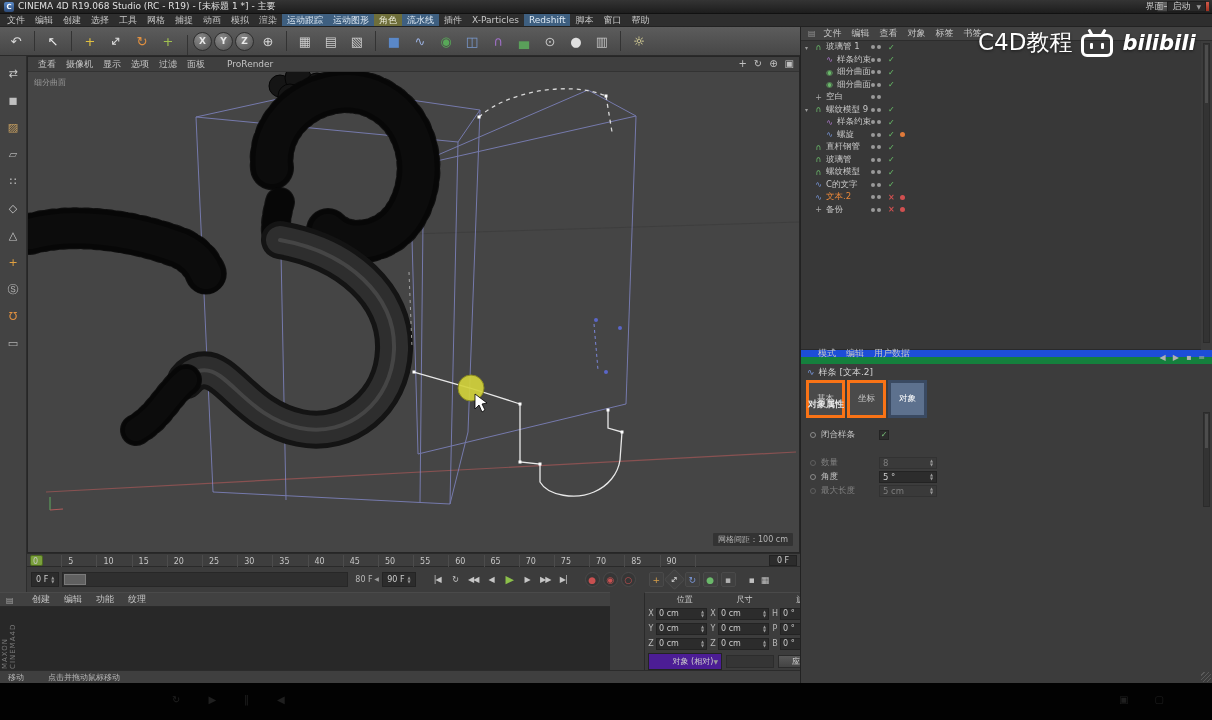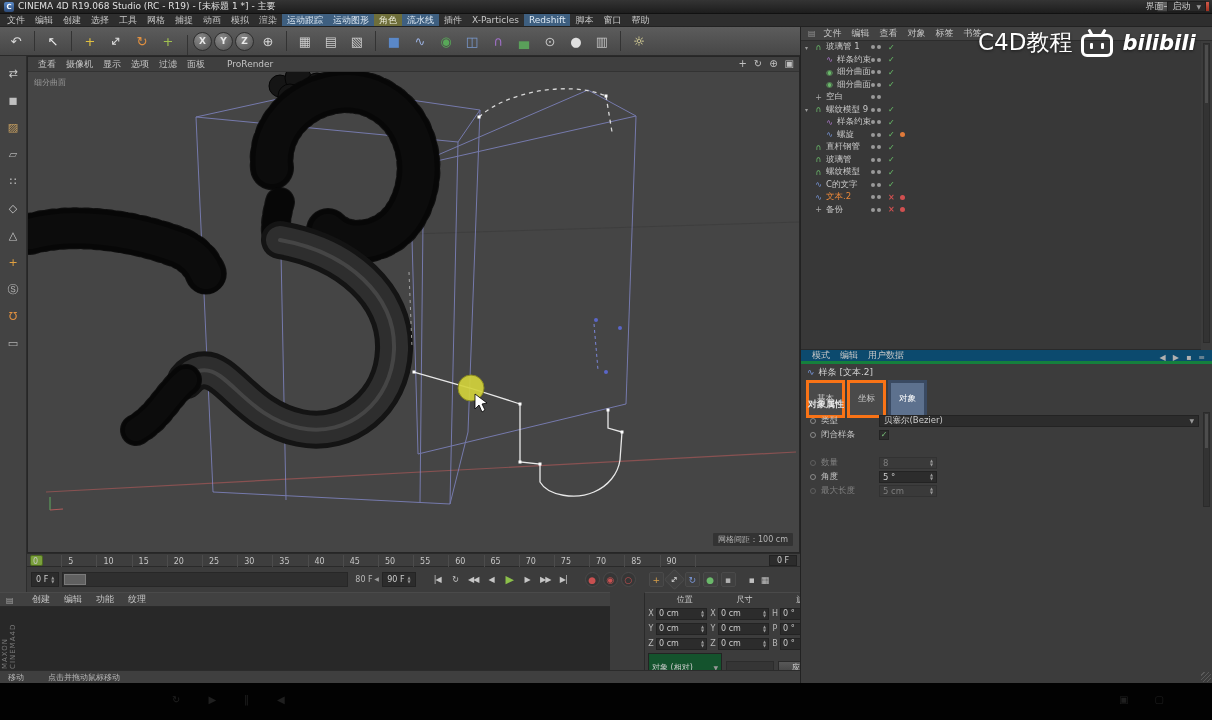--- a/index.html
+++ b/index.html
@@ -77,21 +77,21 @@
 
   
   #coordinates{position:absolute;left:644px;top:592px;width:190px;height:78px;background:#3c3c3c;border-left:1px solid #2a2a2a;border-top:1px solid #4a4a4a;font-size:8px}
   .coord-headers{display:flex;height:13px;align-items:center;padding-left:10px}
   .coord-h{width:62px;text-align:center;color:#cccccc}
   .coord-row{display:flex;height:15px;align-items:center;padding-left:2px}
   .coord-cell{display:flex;align-items:center;width:62px;gap:1px;padding-right:2px}
   .coord-lbl{width:8px;text-align:center;color:#b8b8b8}
   .coord-input{flex:1;background:#2c2c2c;border:1px solid #232323;height:12px;display:flex;align-items:center;justify-content:space-between;padding:0 2px;color:#ccc}
   .coord-bottom{display:flex;margin-top:2px;padding:0 3px;gap:4px;align-items:center}
-  .coord-drop{width:74px;height:29px;background:#14532d;border:1px solid #232323;display:flex;align-items:center;justify-content:space-between;padding:0 3px;color:#ccc}
+  .coord-drop{width:74px;height:17px;background:#4c1d95;border:1px solid #232323;display:flex;align-items:center;justify-content:flex-end;padding:0 3px;color:#ccc}
   .coord-blank{width:48px;height:13px;background:#353535;border:1px solid #2c2c2c}
   .coord-apply{width:44px;height:13px;background:linear-gradient(#585858,#434343);border:1px solid #2a2a2a;color:#ddd}
 
   
   #status-bar{position:absolute;left:0;top:670px;width:800px;height:13px;background:#3f3f3f;border-top:1px solid #2b2b2b;display:flex;align-items:center;gap:24px;padding-left:8px;font-size:8px;color:#b8b8b8}
 
   
   #right-panel{position:absolute;left:800px;top:27px;width:412px;height:656px;background:#3c3c3c;border-left:1px solid #222}
   .om-menus{height:14px;background:#424242;display:flex;align-items:center;padding-left:4px;color:#c6c6c6;border-bottom:1px solid #2c2c2c}
   .om-menu{padding:0 5px}
@@ -106,21 +106,21 @@
   .ind1{padding-left:15px}
   .om-dots{position:absolute;left:70px;display:flex;gap:2px}
   .dot{width:4px;height:4px;border-radius:50%;background:#9a9a9a}
   .om-check{position:absolute;left:87px;font-size:8px;font-weight:bold}
   .chk-green{color:#6ac46a}.chk-red{color:#d05050}
   .om-tag{position:absolute;left:99px;width:5px;height:5px;border-radius:50%}
   .tag-orange{background:#e07a3a}.tag-red{background:#d05050}
   .om-scroll{position:absolute;left:402px;top:16px;width:7px;height:300px;background:#333;border:1px solid #2b2b2b}
   .scroll-handle{margin:1px;height:58px;background:#4d4d4d}
 
-  .attr-menus{position:absolute;left:0;top:323px;width:412px;height:14px;background:#0c4a6e;display:flex;align-items:center;padding-left:6px;color:#c6c6c6;border-bottom:3px solid #15803d}
+  .attr-menus{position:absolute;left:0;top:323px;width:412px;height:14px;background:#1d4ed8;display:flex;align-items:center;padding-left:12px;color:#c6c6c6;border-bottom:7px solid #15803d}
   .attr-right-icons{position:absolute;right:8px;top:0;height:14px;display:flex;gap:7px;align-items:center;font-size:8px;color:#b0b0b0}
   .attr-title{position:absolute;left:0;top:338px;height:14px;display:flex;align-items:center;gap:4px;padding-left:6px;color:#d2d2d2}
   .attr-tabs{position:absolute;left:5px;top:353px;display:flex;gap:2px}
   .attr-tab{padding:10px 8px;background:#4a4a4a;border:3px solid #f97316;border-radius:0;color:#c8c8c8;font-size:8.5px}
   .attr-tab.active{background:#5d718e;color:#fff;border-color:#3a4a62}
   .attr-section{position:absolute;left:7px;top:371px;color:#e4e4e4;font-weight:bold}
   .attr-row{position:absolute;left:0;width:398px;height:13px;display:flex;align-items:center;font-size:8.5px}
   .attr-dot{width:6px;height:6px;border:1px solid #8a8a8a;border-radius:50%;margin:0 5px 0 9px;flex:none}
   .attr-dot.dim{border-color:#5f5f5f}
   .attr-lbl{width:58px;color:#c4c4c4;white-space:nowrap;flex:none}
@@ -746,28 +746,20 @@
       <span>样条 [文本.2]</span>
     </div>
     <div class="attr-tabs">
 
     <span class="attr-tab">基本</span>
         <span class="attr-tab">坐标</span>
         <span class="attr-tab active">对象</span>
       </div>
     <div class="attr-section">对象属性</div>
 
-    <div class="attr-row" style="top:387px">
-      <span class="attr-dot"></span>
-      <span class="attr-lbl">类型</span>
-      <span class="attr-drop">
-        <span>贝塞尔(Bezier)</span>
-        <span class="darr">▼</span>
-      </span>
-    </div>
     <div class="attr-row" style="top:401px">
       <span class="attr-dot"></span>
       <span class="attr-lbl">闭合样条</span>
       <span class="attr-check">✓</span>
     </div>
     <div class="attr-row" style="top:429px">
       <span class="attr-dot dim"></span>
       <span class="attr-lbl dim">数量</span>
       <span class="attr-input disabled">
         <span>8</span>

